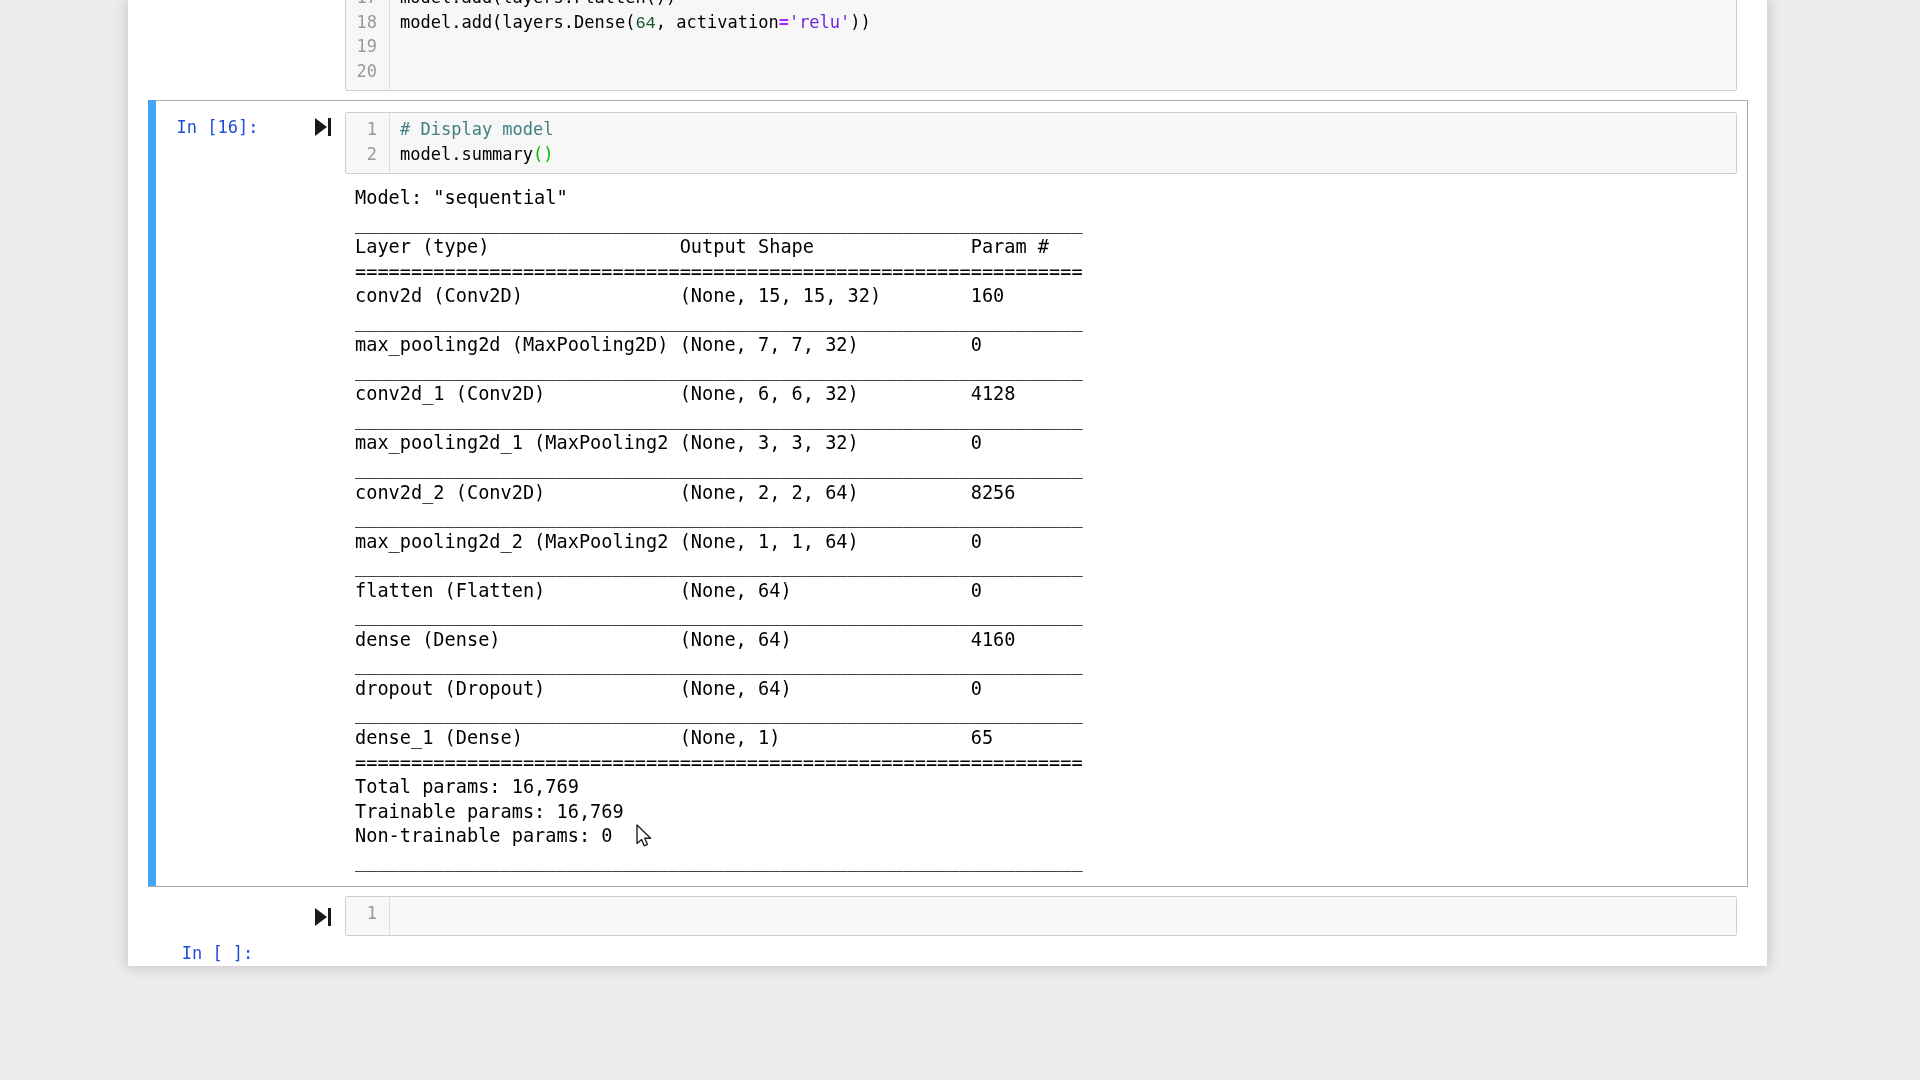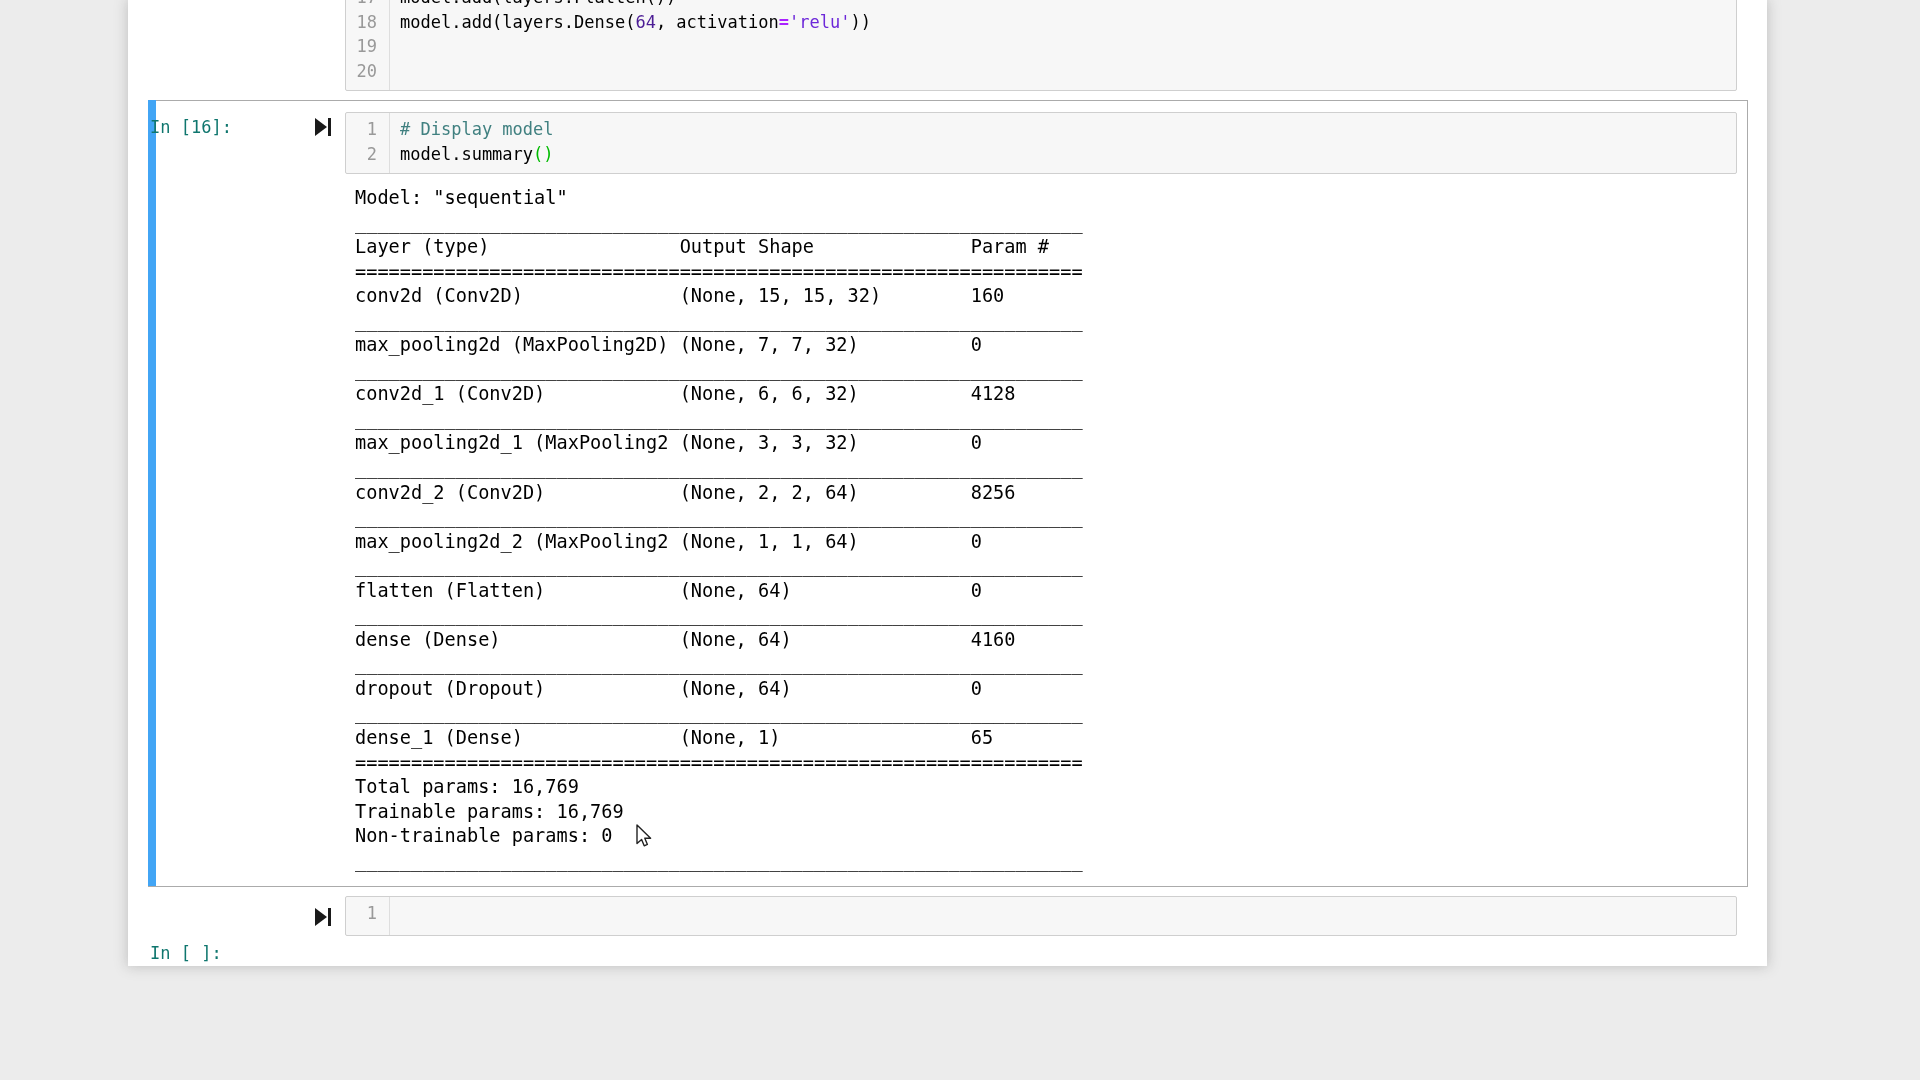--- a/index.html
+++ b/index.html
@@ -21,36 +21,36 @@
   .gutter{
     position:absolute;left:0;top:0;bottom:0;width:44px;
     border-right:1px solid #dedede;color:#999;text-align:right;
     padding-top:4px;box-sizing:border-box;
   }
   .gutter .ln{line-height:24.5px;padding-right:12px;}
   .codearea{
     margin-left:45px;padding:4px 4px 4px 9px;
   }
   .code-line{line-height:24.5px;white-space:pre;color:#000;min-height:24.5px;}
-  .tok-num{color:#4c1d95;}
+  .tok-num{color:#14532d;font-family:Liberation Mono, monospace;}
   .tok-str{color:#6d28d9;}
   .tok-op{color:#AA22FF;font-weight:bold;}
   .tok-comment{color:#408080;}
   .tok-match{color:#00BB00;}
   
   .selected-cell{
     position:absolute;left:148px;top:100px;width:1598px;height:785px;
     border:1px solid #ababab;background:#ffffff;
   }
   .selection-bar{
     position:absolute;left:-1px;top:-1px;width:8px;height:786px;background:#42A5F5;
   }
   .prompt{
-    position:absolute;color:#0f766e;font-size:17px;line-height:20px;
-    width:135px;text-align:left;white-space:pre;
+    position:absolute;color:#1d4ed8;font-size:17px;line-height:20px;
+    width:135px;text-align:center;white-space:pre;
   }
   .run-icon{position:absolute;width:22px;height:22px;}
   
   pre.summary{
     position:absolute;margin:0;padding:0;border:0;
     font-family:"DejaVu Sans Mono",monospace;
     font-size:18.6px;line-height:24.55px;color:#000;white-space:pre;
   }
   .mouse-cursor{position:absolute;left:632px;top:824px;width:24px;height:26px;}
 </style>

